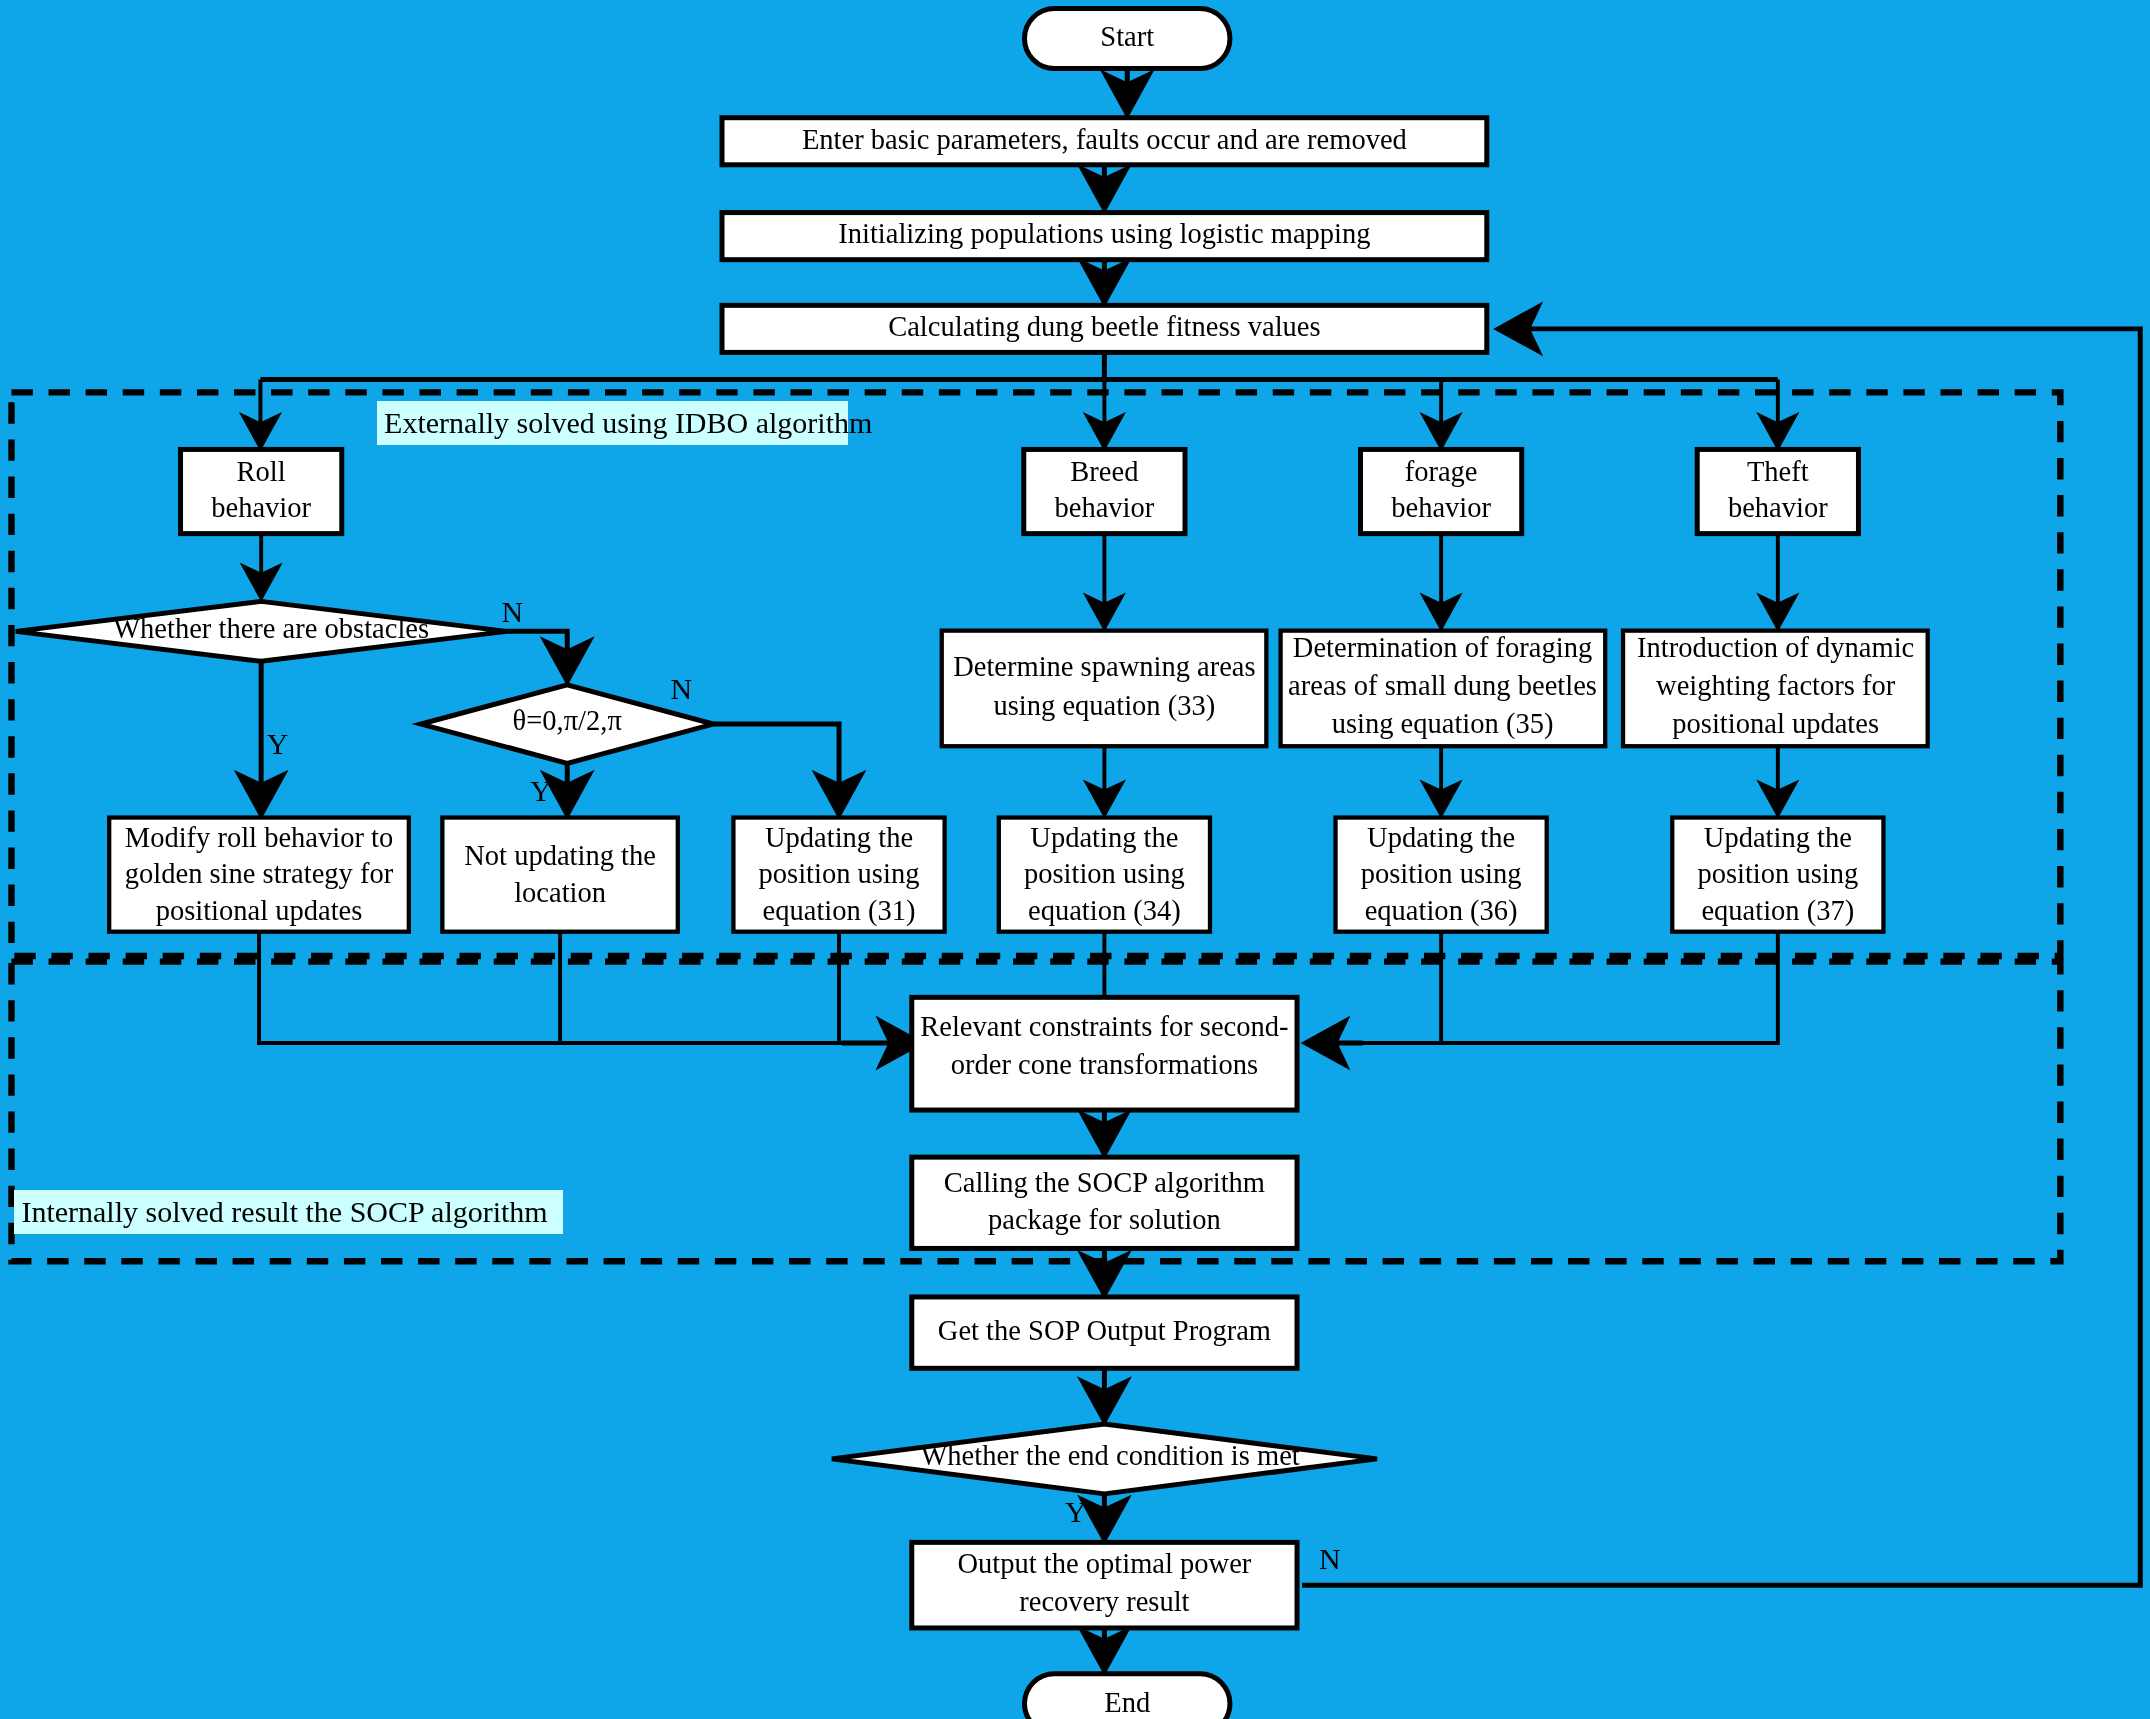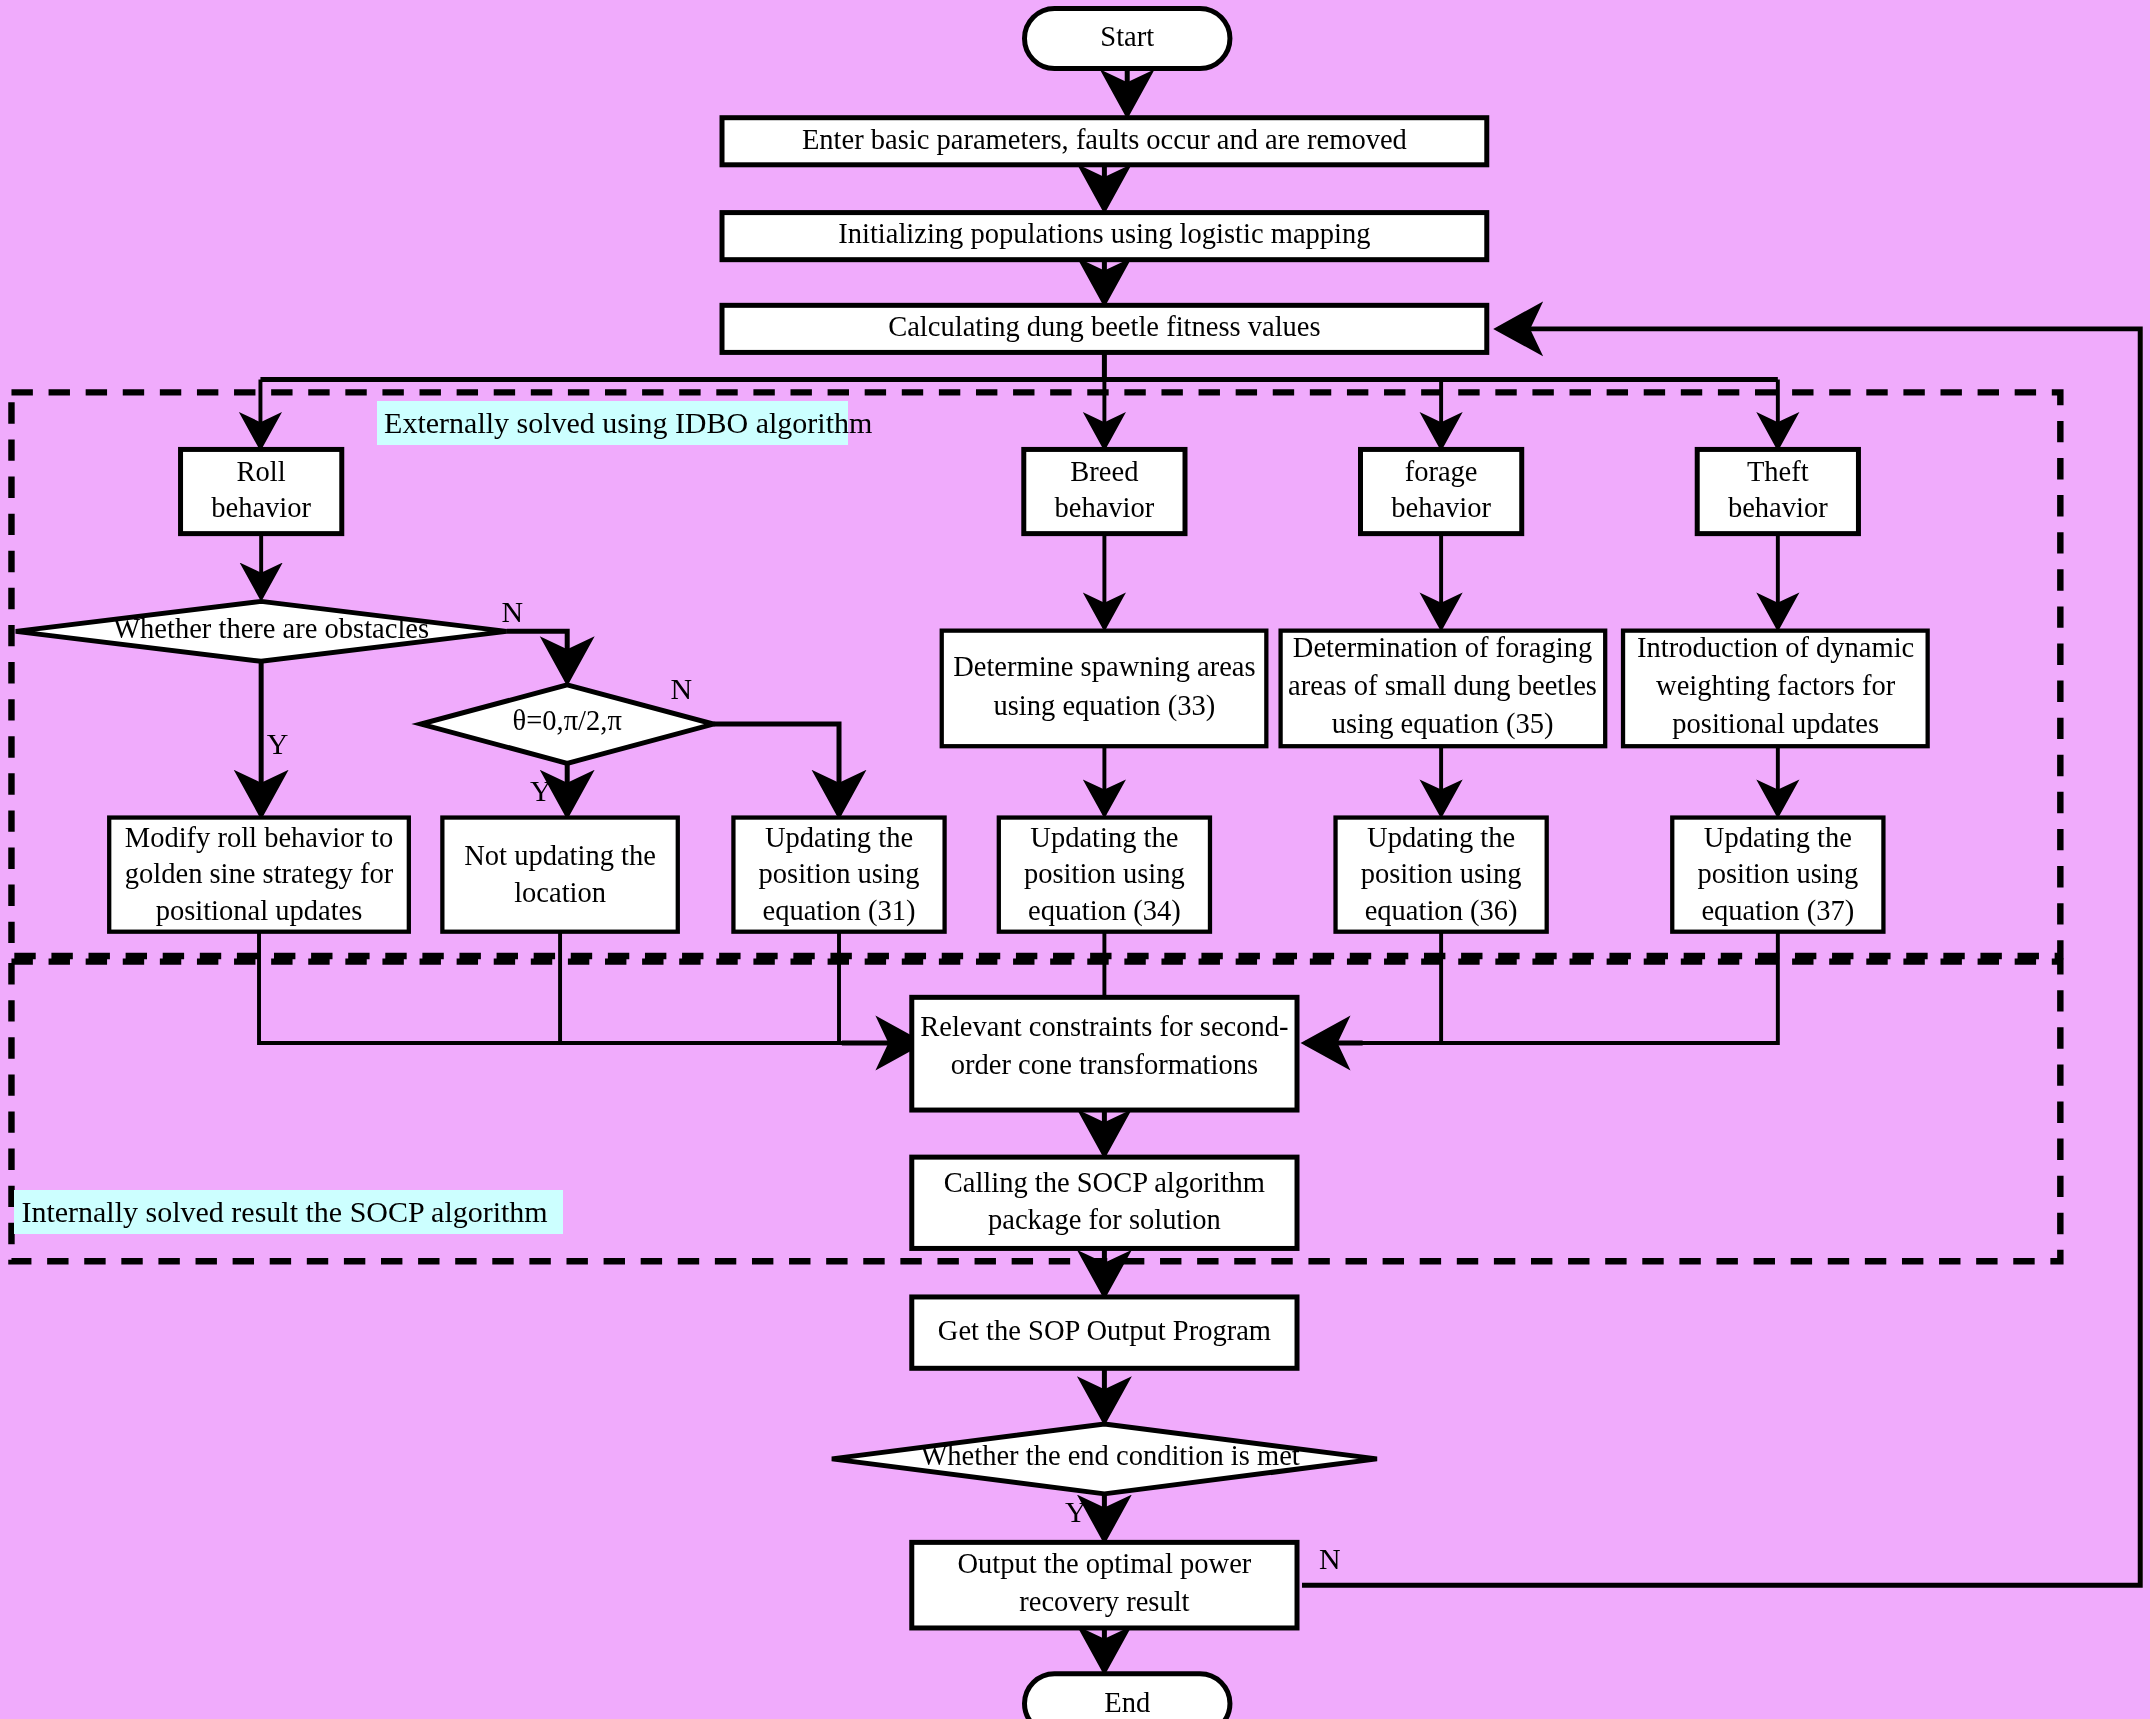--- a/index.html
+++ b/index.html
@@ -1,17 +1,17 @@
 <!DOCTYPE html>
 <html style="font-size:11.4px"><head>
 <meta charset="utf-8">
 <style>
   html,body{margin:0;padding:0;background:#ffffff;}
   body{font-family:"Liberation Serif","DejaVu Serif",serif;}
-  #stage{position:relative;width:2151px;height:1720px;background:#f0abfc;overflow:hidden;}
+  #stage{position:relative;width:2151px;height:1720px;background:#0ea5e9;overflow:hidden;}
   svg{position:absolute;left:0;top:0;width:2151px;height:1720px;}
   .shape{fill:#ffffff;stroke:#000000;stroke-width:7;}
   .shape-thin{fill:#ffffff;stroke:#000000;stroke-width:6;}
   .edge{stroke:#000000;stroke-width:7;fill:none;}
   .edge-thin{stroke:#000000;stroke-width:5.5;fill:none;}
   .dash-region{fill:none;stroke:#000000;stroke-width:9;stroke-dasharray:30 22;}
   .txt{font-family:"Liberation Serif","DejaVu Serif",serif;fill:#000;font-size:40px;text-anchor:middle;dominant-baseline:middle;}
   .txt-lbl{font-family:"Liberation Serif","DejaVu Serif",serif;fill:#000;font-size:42px;text-anchor:middle;dominant-baseline:middle;}
   .hl{position:absolute;background:#ccffff;display:flex;align-items:center;padding:0 7.1px;box-sizing:border-box;text-align:center;}
   .hl span{font-family:"Liberation Serif","DejaVu Serif",serif;font-size:30px;color:#000;white-space:nowrap;}

